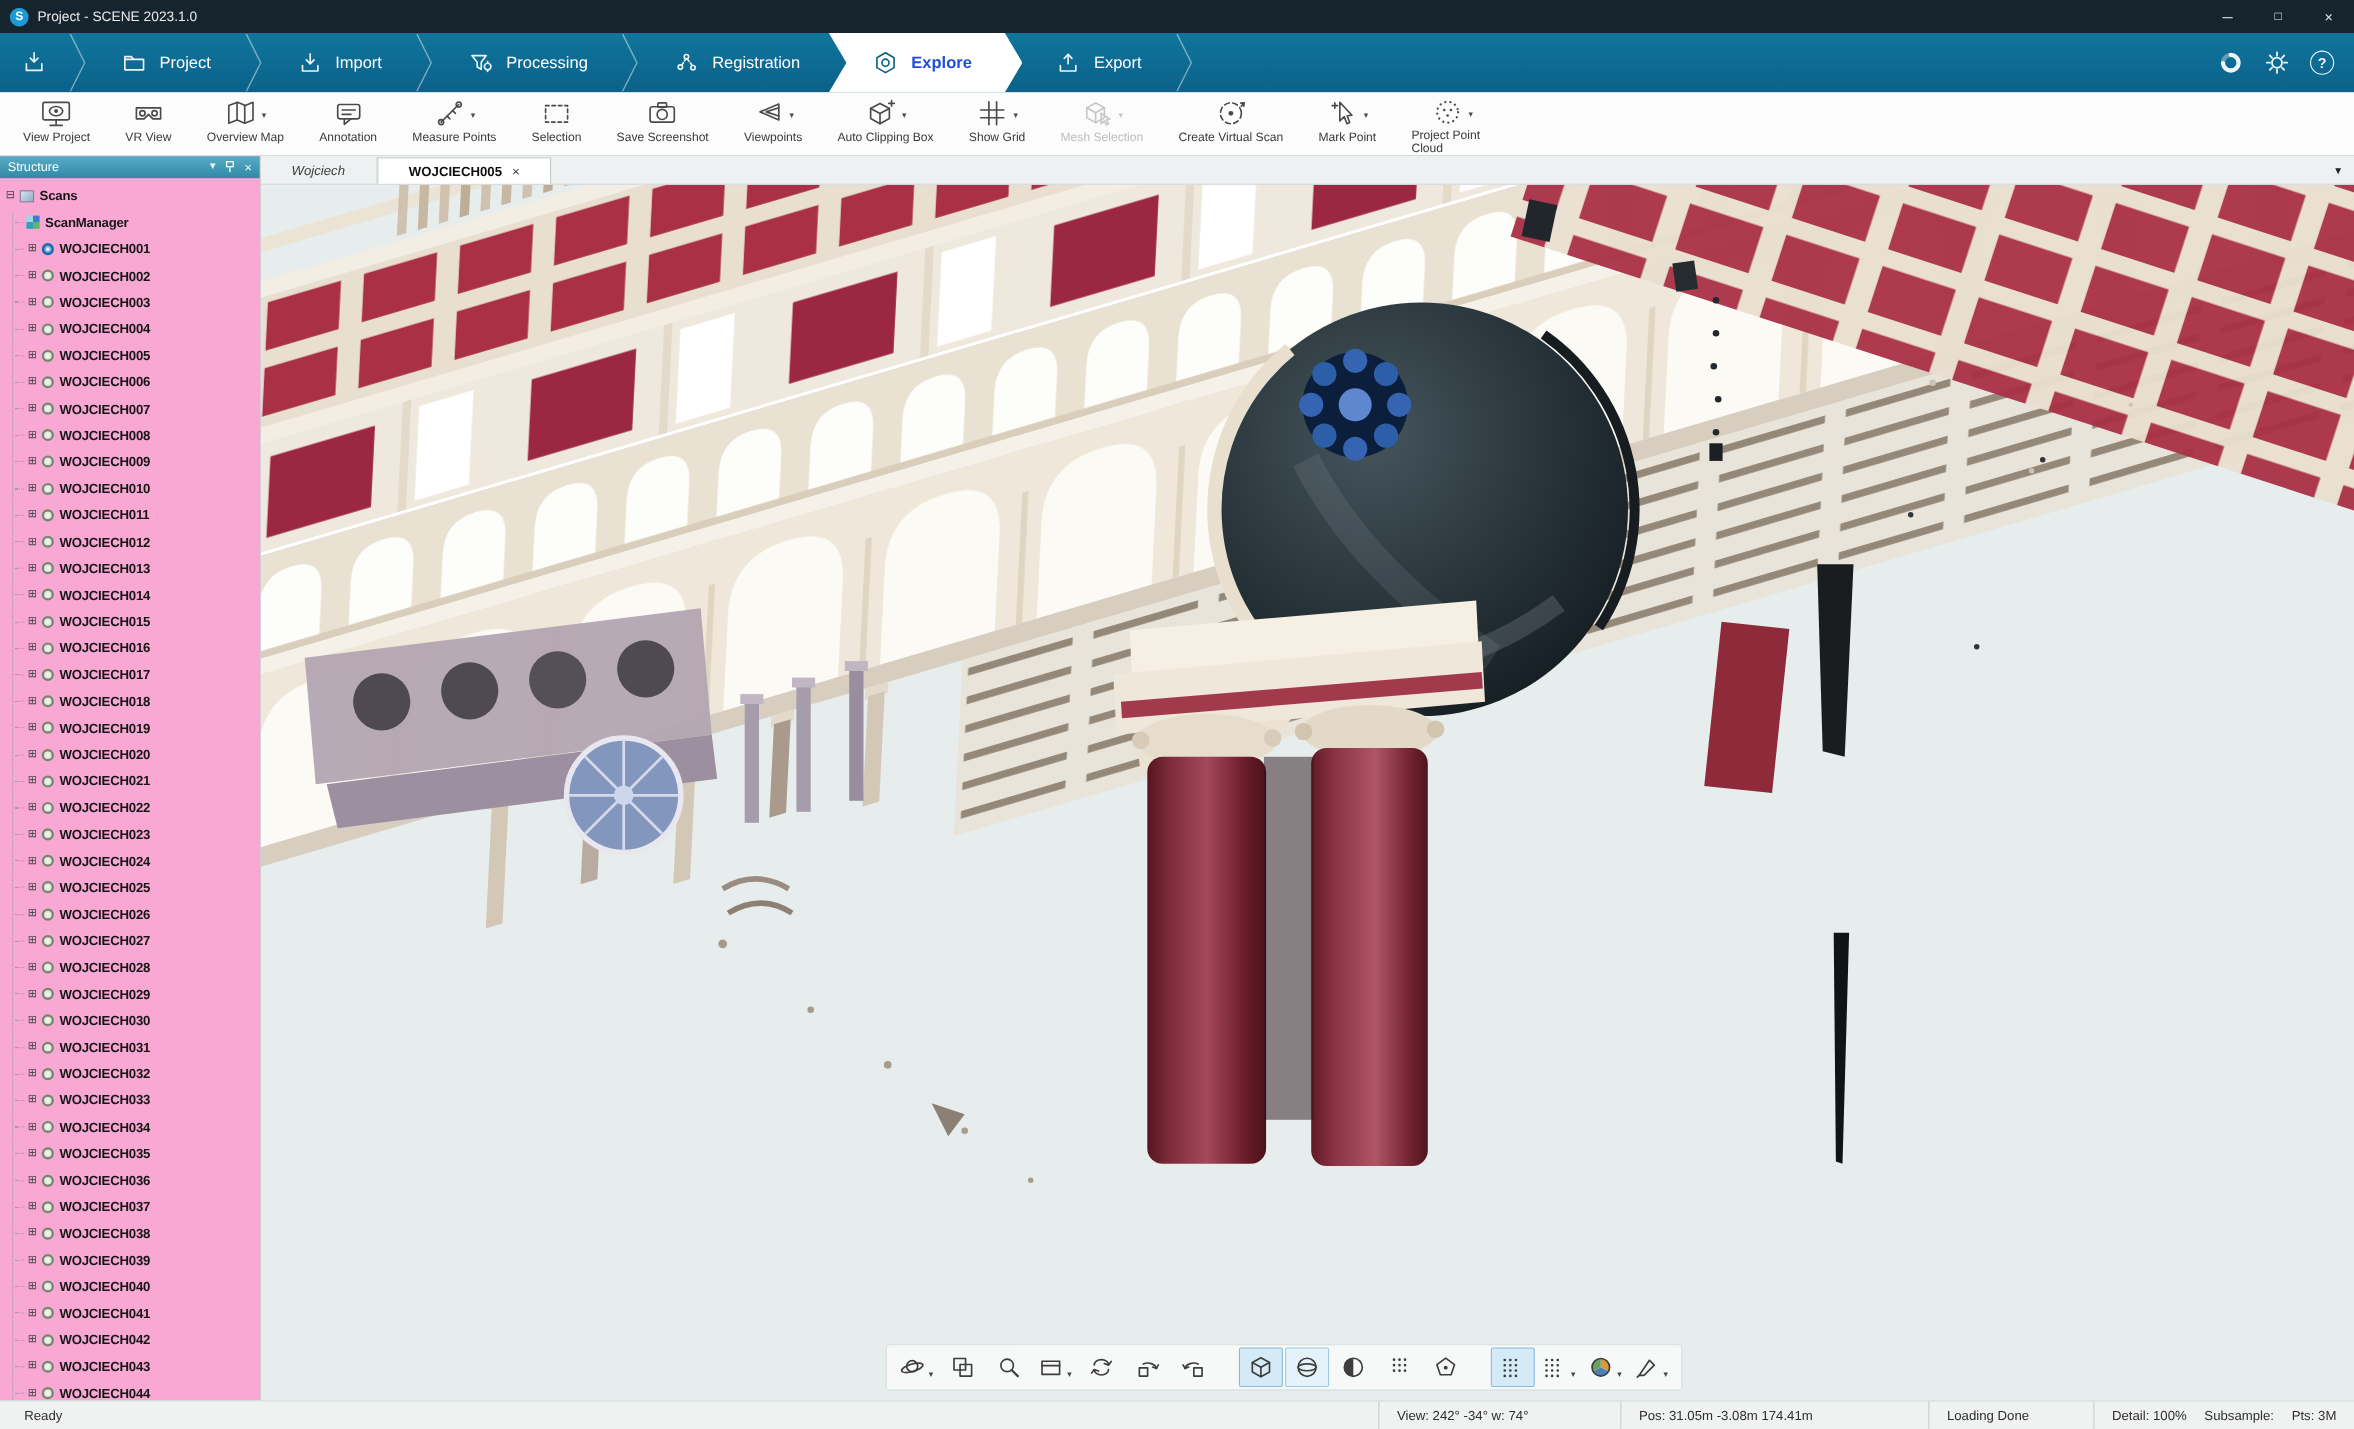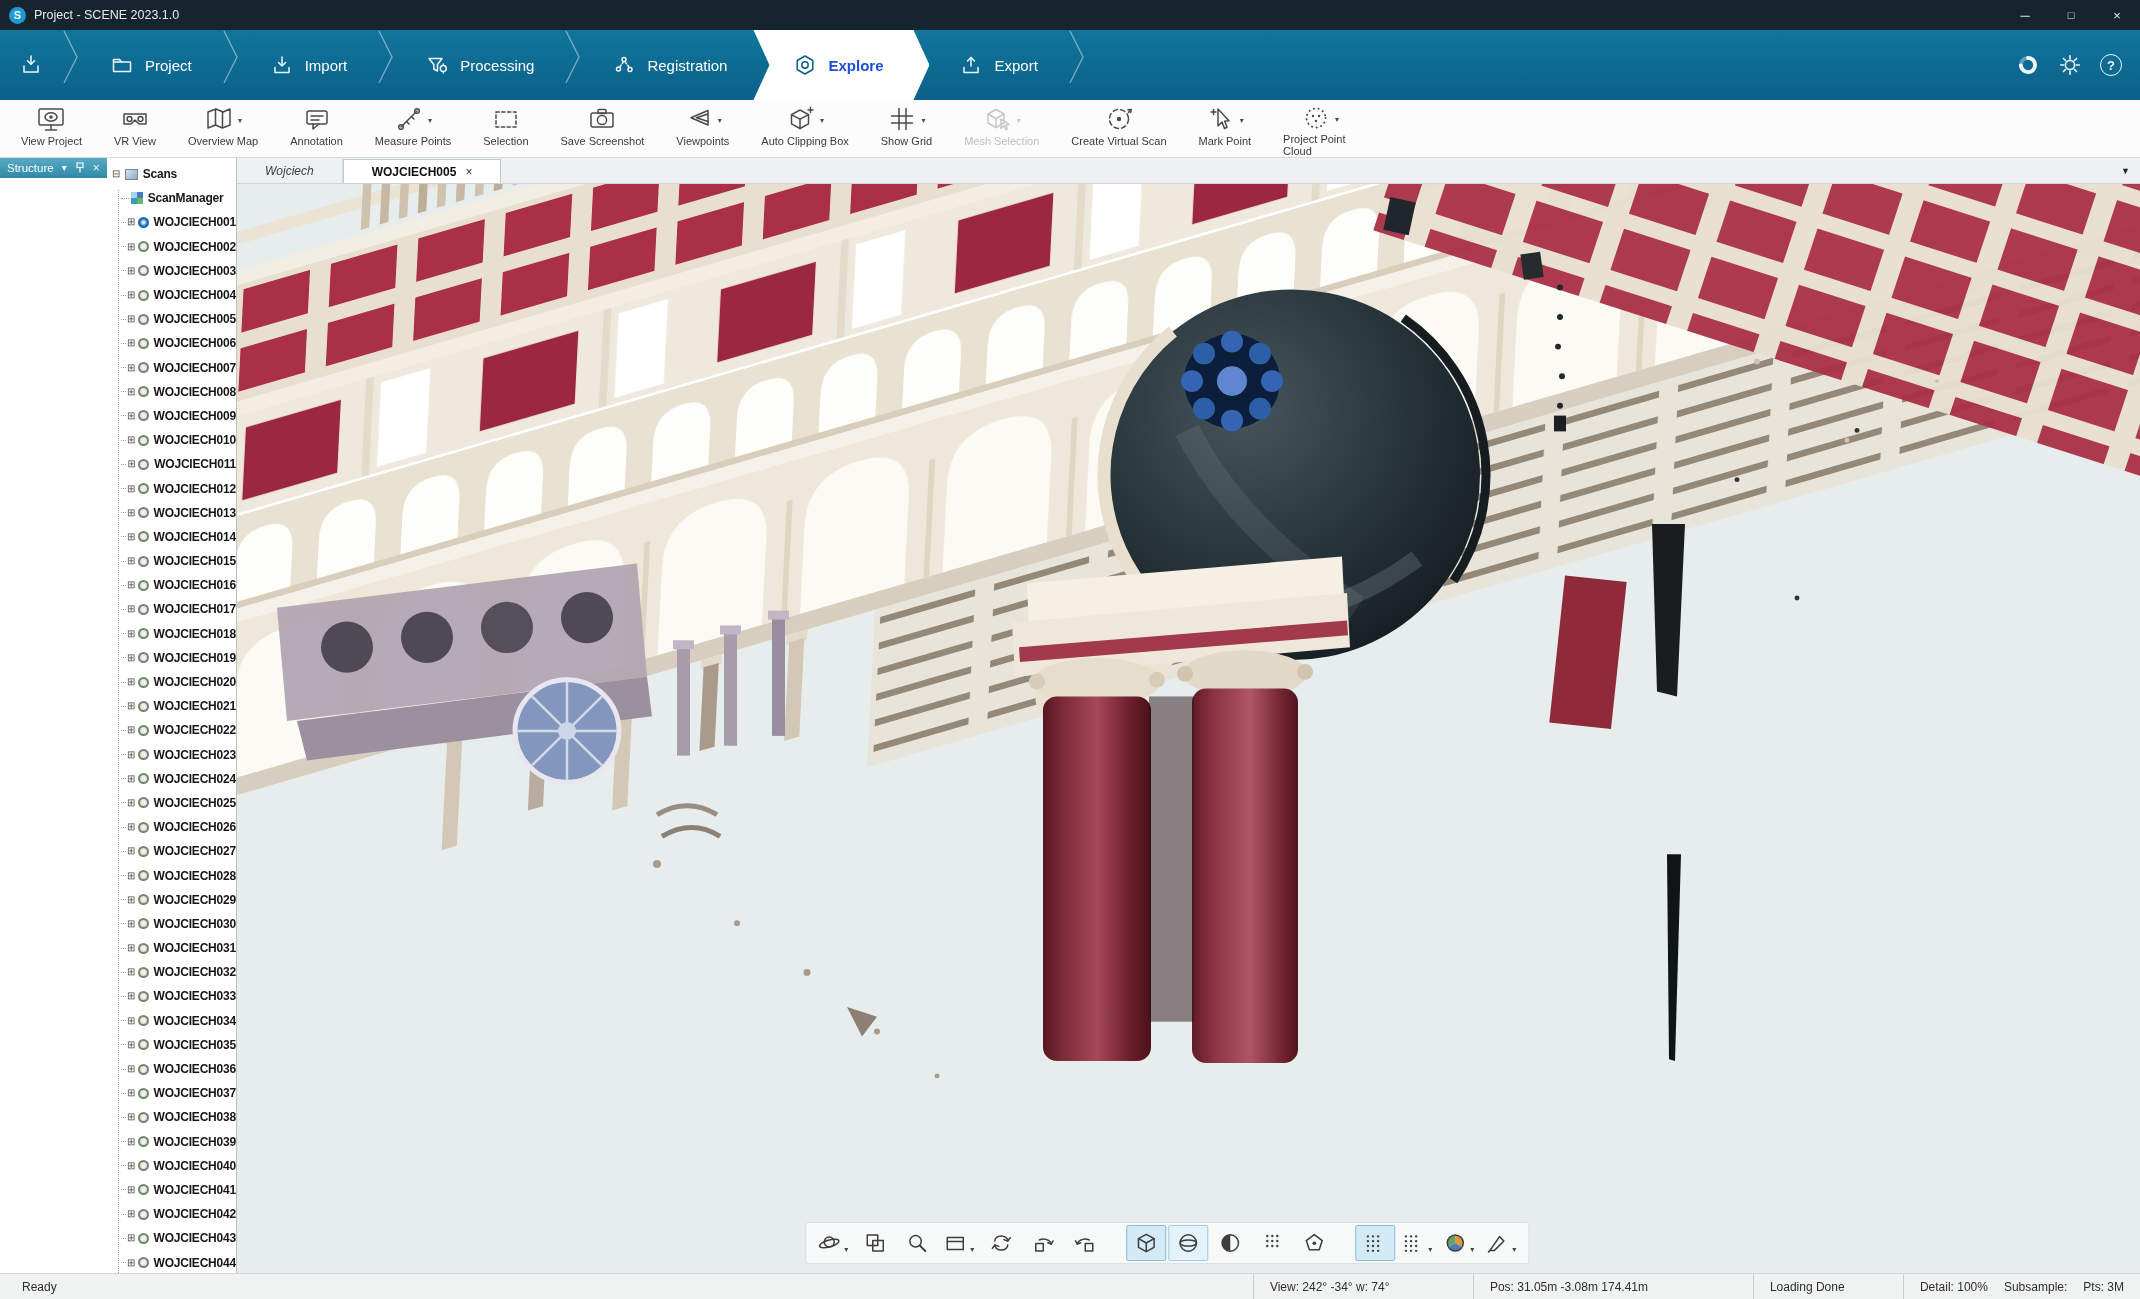--- a/index.html
+++ b/index.html
@@ -8,21 +8,21 @@
   .app{position:absolute;inset:0;display:flex;flex-direction:column}
 
   
   .titlebar{height:30px;background:#16242e;color:#e9e9e9;display:flex;align-items:center;font-size:12.5px;flex:0 0 auto}
   .app-logo{width:17px;height:17px;border-radius:50%;background:#1d9ad5;color:#fff;display:flex;align-items:center;justify-content:center;font-size:11px;font-weight:bold;margin:0 8px 0 9px}
   .tb-drag{flex:1;height:100%}
   .win-btn{width:46px;height:100%;display:flex;align-items:center;justify-content:center;font-size:13px;color:#e6e6e6;cursor:default}
   .win-btn.max{font-size:11px}
 
   
-  .ribbon{height:70px;background:linear-gradient(180deg,#10759c,#0b6189);display:flex;align-items:stretch;color:#fff;flex:0 0 auto}
+  .ribbon{height:54px;background:linear-gradient(180deg,#10759c,#0b6189);display:flex;align-items:stretch;color:#fff;flex:0 0 auto}
   .ribbon-save{width:62px;display:flex;align-items:center;justify-content:center}
   .rsep{flex:0 0 auto}
   .rtab{display:flex;align-items:center;gap:11px;padding:0 30px;font-size:15px;white-space:nowrap;cursor:default}
   .rtab.active{background:#fff;color:#1d4ed8;font-weight:bold;
     clip-path:polygon(0 0,calc(100% - 16px) 0,100% 50%,calc(100% - 16px) 100%,0 100%,16px 50%);
     padding:0 46px 0 40px;margin-left:-4px}
   .ribbon-right{margin-left:auto;display:flex;align-items:center;gap:18px;padding:0 18px}
   .help-circle{width:22px;height:22px;border:1.5px solid #eef6f9;border-radius:50%;display:flex;align-items:center;justify-content:center;font-size:13px;font-weight:bold;color:#eef6f9}
   .ricon{stroke:#ecf5f9;fill:none;stroke-width:1.5;stroke-linecap:round;stroke-linejoin:round}
   .rtab.active .ricon{stroke:#0a6183}
@@ -34,21 +34,21 @@
   .tcaret{font-size:8px;color:#4c4c4c;padding-top:2px}
   .tlabel{font-size:11px;line-height:1.12;text-align:left;white-space:nowrap}
   .tlabel.wrap{white-space:normal;max-width:74px}
   .oicon{stroke:#4a4a4a;fill:none;stroke-width:1.5;stroke-linecap:round;stroke-linejoin:round}
   .tb-btn.disabled{color:#bdbdbd}
   .tb-btn.disabled .oicon{stroke:#c7c7c7}
   .tb-btn.disabled .tcaret{color:#c7c7c7}
 
   
   .main{flex:1;display:flex;min-height:0}
-  .sidebar{width:237px;flex:0 0 auto;background:#ffffff;border-right:1px solid #b9c2c4;display:flex;min-height:0}
+  .sidebar{width:237px;flex:0 0 auto;background:#f9a8d4;border-right:1px solid #b9c2c4;display:flex;flex-direction:column;min-height:0}
   .panel-head{height:20px;flex:0 0 auto;background:linear-gradient(180deg,#58abc3,#2f89a7);display:flex;align-items:center;color:#fff;font-size:11.5px;padding:0 7px;gap:8px}
   .panel-head .ptitle{flex:1}
   .phicon{font-size:10px;line-height:1;color:#f2fafc}
   .tree{flex:1;overflow:hidden;position:relative;padding-top:4px;font-weight:bold;color:#161616}
   .tree::before{content:"";position:absolute;left:11px;top:32px;height:calc(100% - 32px);border-left:1px dotted #9aa0a0}
   .tree-row{display:flex;align-items:center;height:24.2px;white-space:nowrap;padding-left:14px;cursor:default}
   .tree-row.root{padding-left:3px}
   .twig{width:13px;font-size:10px;font-weight:normal;color:#4a4a4a;text-align:center;line-height:1}
   .stub{width:8px;height:1px;border-bottom:1px dotted #9aa0a0;margin-right:1px}
   .root-ico{width:13px;height:11px;background:linear-gradient(135deg,#d7e3ee,#93abc2);border:1px solid #7388a0;margin:0 5px 0 2px}

